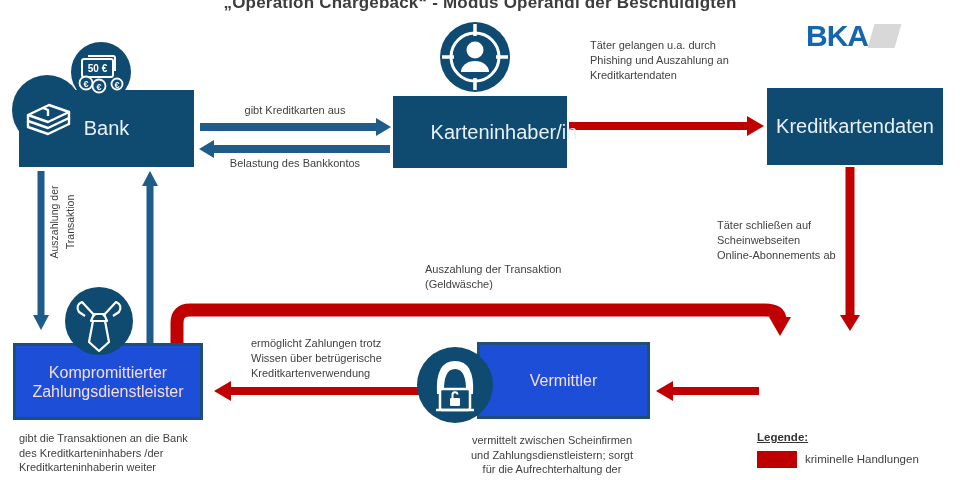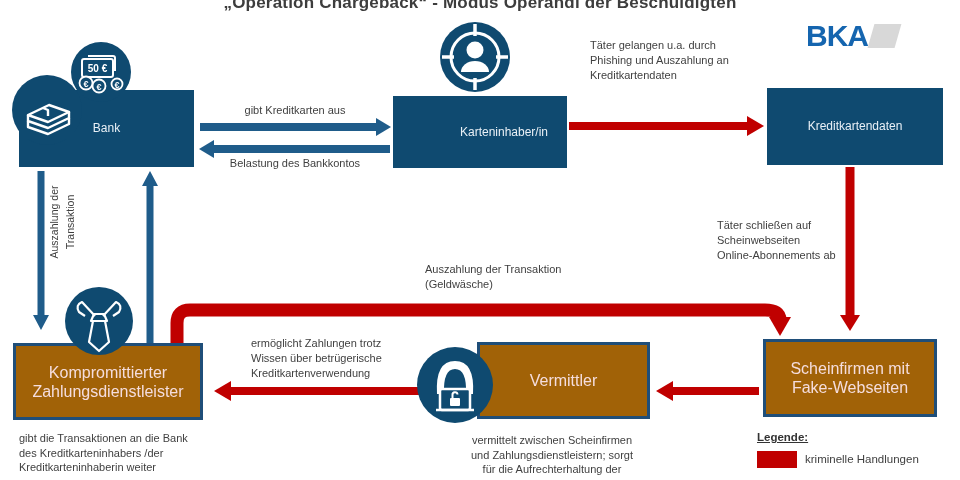--- a/index.html
+++ b/index.html
@@ -12,22 +12,22 @@
   .abs { position:absolute; }
   #title {
     left:0; top:-7px; width:960px; text-align:center;
     font-size:17px; line-height:20px; color:#3d3d3d; font-weight:bold;
     letter-spacing:0.2px;
   }
   .box {
     position:absolute; display:flex; align-items:center; justify-content:center;
     text-align:center; white-space:pre-line;
   }
-  .box-blue { background:#0f4a70; color:#e9f0f6; font-size:12px; line-height:19px; }
-  .box-red  { background:#a16207; color:#f5dddd; font-size:16px; line-height:19px;
+  .box-blue { background:#0f4a70; color:#e9f0f6; font-size:20px; line-height:19px; }
+  .box-red  { background:#1d4ed8; color:#f5dddd; font-size:16px; line-height:19px;
               border:3px solid #1f4e79; }
   .lbl {
     position:absolute; font-size:11px; line-height:15px; color:#3f3f3f;
     white-space:pre-line;
   }
   .lbl-c { text-align:center; }
   #lbl-payout-vertical {
     left:12px; top:206px; width:100px; height:32px;
     transform:rotate(-90deg); text-align:center; font-size:10.5px; line-height:16px;
   }
@@ -102,24 +102,20 @@
   </svg>
 
   <div class="box box-blue" style="left:19px;top:90px;width:175px;height:77px;">
     <span>Bank</span>
   </div>
   <div class="box box-blue" style="left:393px;top:96px;width:174px;height:72px;padding-left:48px;">
     <span>Karteninhaber/in</span>
   </div>
   <div class="box box-blue" style="left:767px;top:88px;width:176px;height:77px;">
     <span>Kreditkartendaten</span>
-  </div>
-  <div class="box box-red" style="left:763px;top:339px;width:174px;height:78px;">
-    <span>Scheinfirmen mit
-Fake-Webseiten</span>
   </div>
   <div class="box box-red" style="left:477px;top:342px;width:173px;height:77px;text-align:right;">
     <span>Vermittler</span>
   </div>
   <div class="box box-red" style="left:13px;top:343px;width:190px;height:77px;">
     <span>Kompromittierter
 Zahlungsdienstleister</span>
   </div>
 
   <svg class="abs" style="left:12px;top:75px;" width="70" height="70" viewBox="0 0 70 70">

